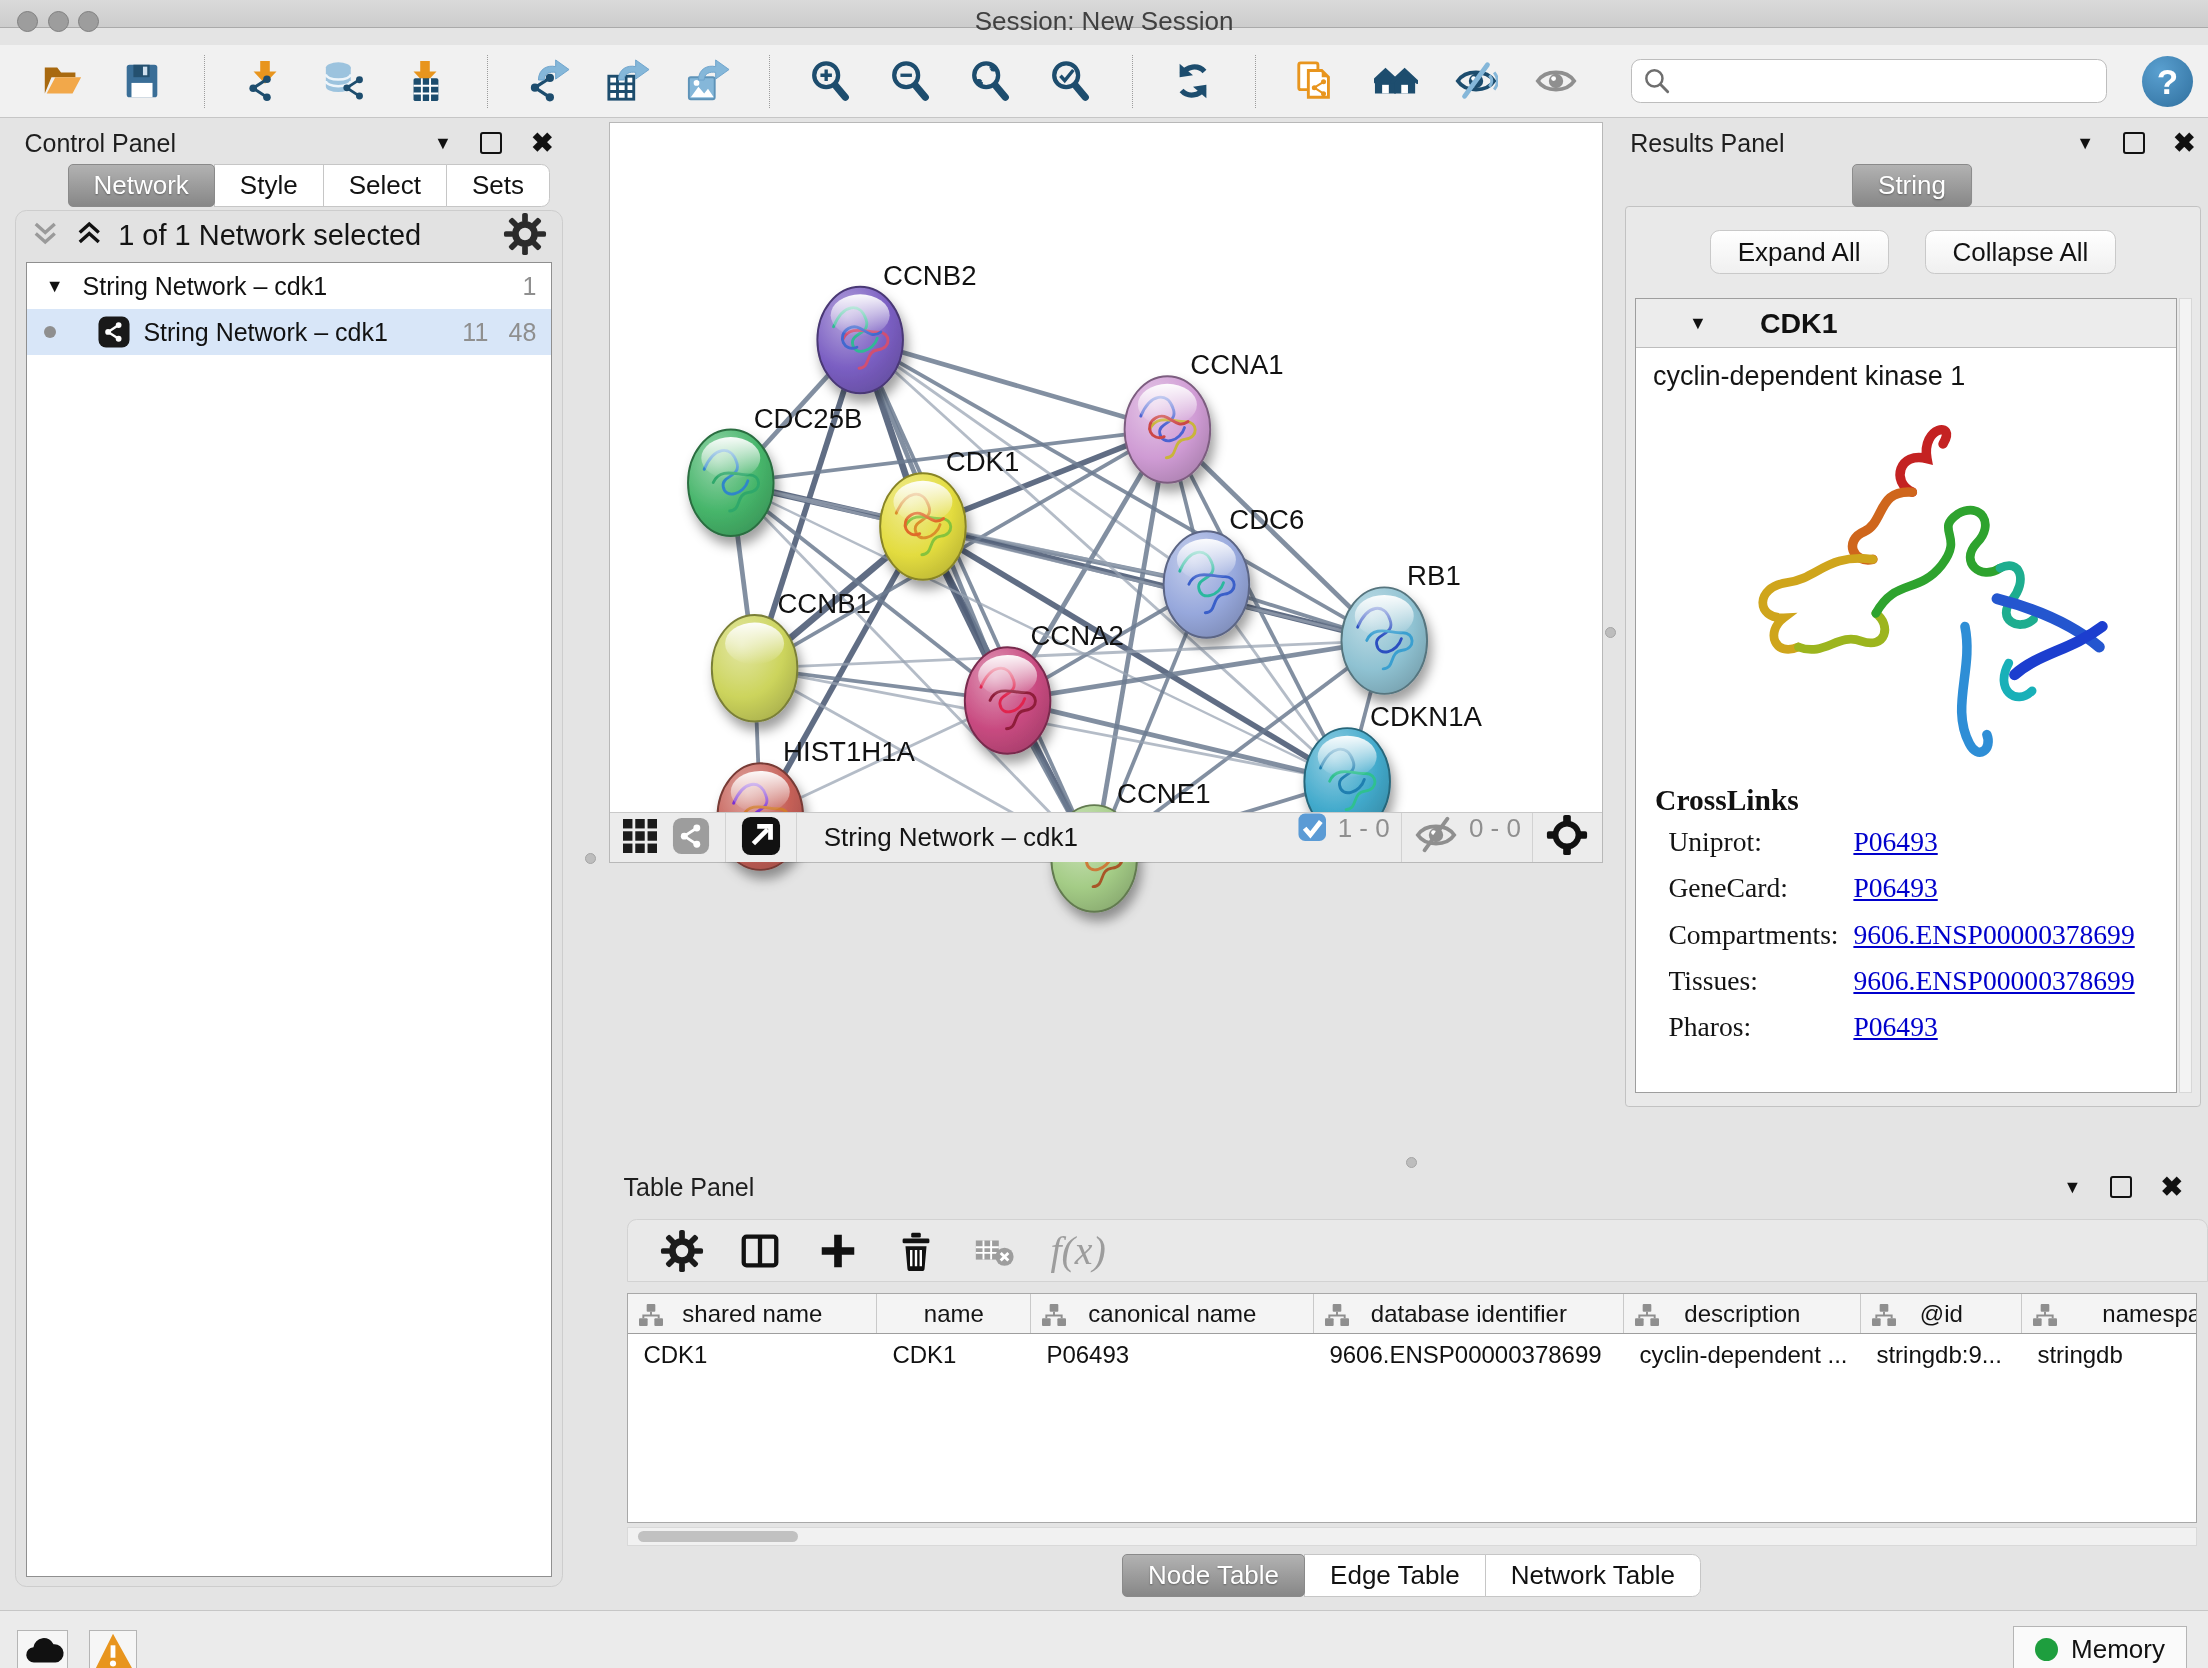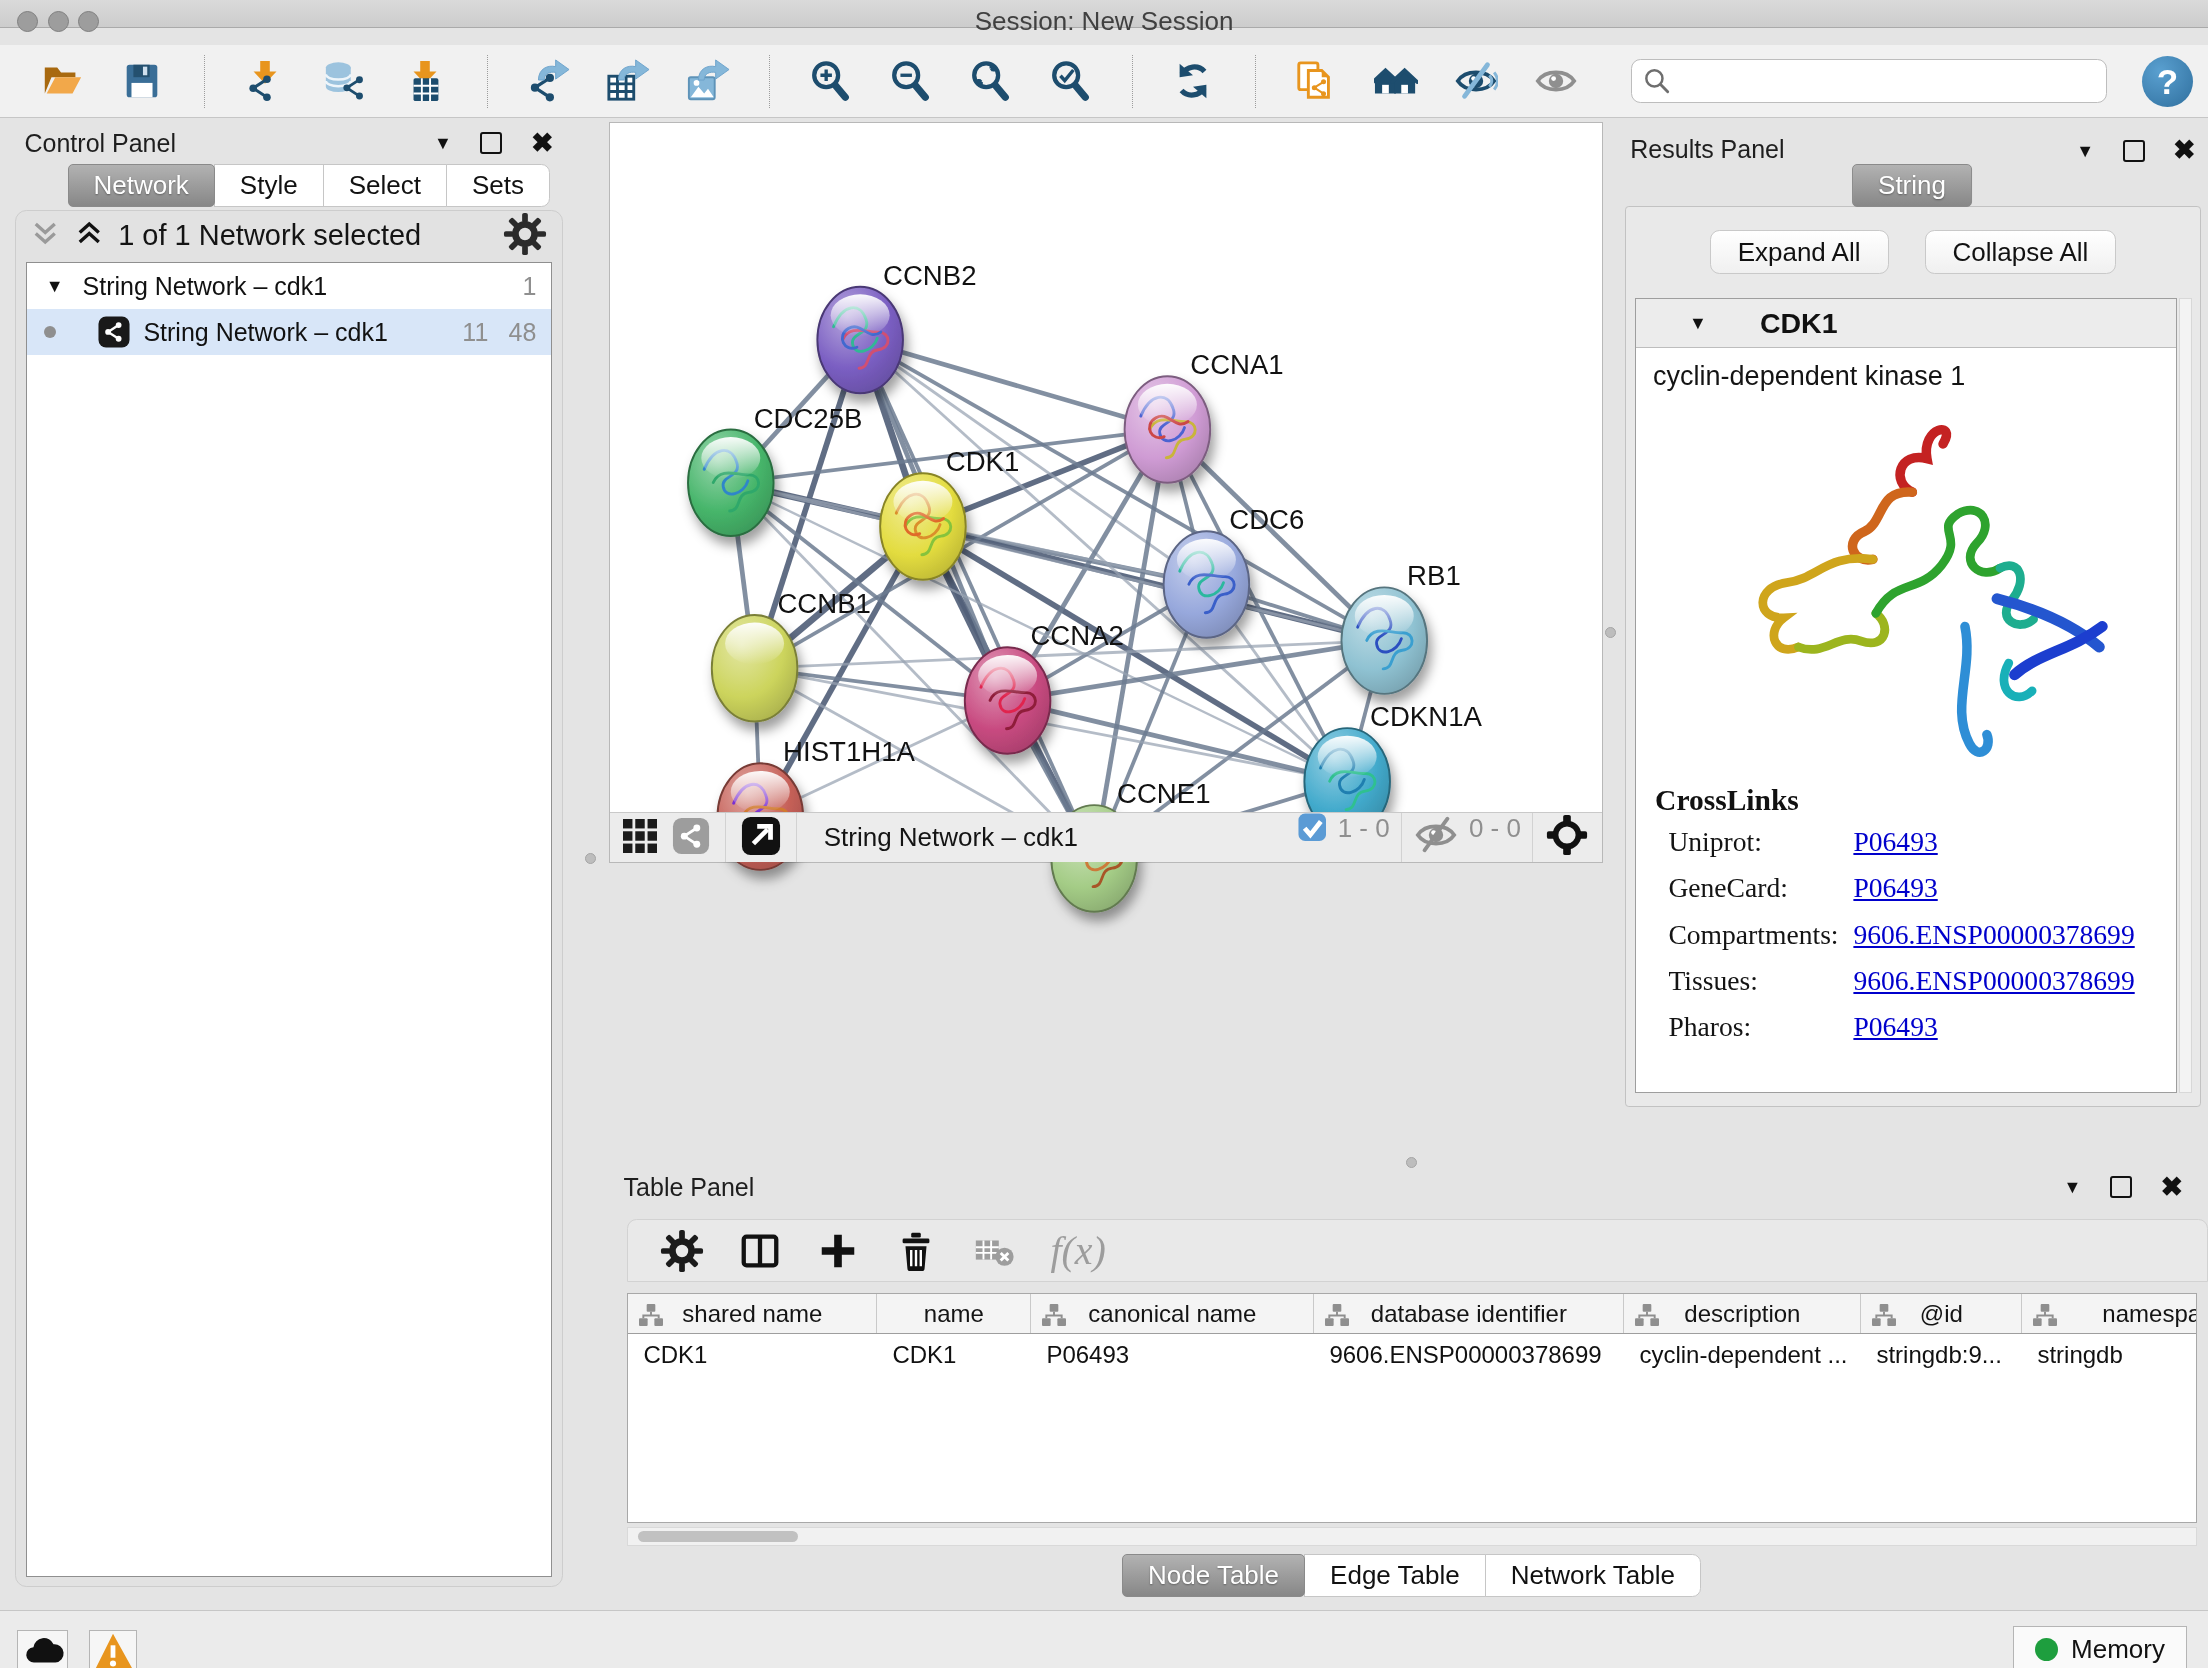--- a/index.html
+++ b/index.html
@@ -40,21 +40,21 @@
   .tree-row.sel{background:#d8e6f8}
   
   .network-view{position:absolute;left:609px;top:122px;width:994px;height:741px;background:#fff;border:1px solid #b8b8b8;box-sizing:border-box}
   .net-bar{position:absolute;left:0;bottom:0;width:100%;height:50px;background:#ececec;border-top:1px solid #c9c9c9;display:flex;align-items:center;padding:0 13.3px;box-sizing:border-box;gap:15px}
   .net-bar .vsep{width:0;height:49px;border-left:1px solid #d2d2d2}
   .net-title{font-size:26px;color:#141414;margin-left:11.4px;white-space:nowrap}
   .net-right{margin-left:auto;display:flex;align-items:flex-start;gap:11.4px}
   .ncnt{font-size:26px;color:#8f8f8f;white-space:nowrap}
   
   .results-panel{position:absolute;left:1617px;top:122px;width:592px;height:1037px}
-  .rp-head{height:42px;display:flex;align-items:flex-end;justify-content:space-between;padding:0 13.3px}
+  .rp-head{height:42px;display:flex;align-items:center;justify-content:space-between;padding:0 13.3px}
   .rp-tab{position:absolute;left:50%;transform:translateX(-50%);top:42px;z-index:3}
   .rp-box{position:absolute;left:7.6px;right:7.6px;top:84px;bottom:52px;background:#e9e9e9;border:1.9px solid #c2c2c2;border-radius:3.8px;box-sizing:border-box}
   .rp-btns{display:flex;justify-content:center;gap:36px;margin-top:23px}
   .btn{background:linear-gradient(#ffffff,#f0f0f0);border:1.9px solid #c9c9c9;border-radius:9.5px;font-size:26px;padding:5.7px 27px;color:#111;white-space:nowrap}
   .rp-card{position:absolute;left:9.5px;right:23px;top:91px;bottom:13.3px;border:1.9px solid #9e9e9e;background:#fff;box-sizing:border-box;overflow:hidden}
   .rp-card-head{height:48px;background:#ececec;border-bottom:1px solid #bdbdbd;display:flex;align-items:center;padding-left:53px;gap:53px}
   .rp-gene{font-size:28.5px;font-weight:bold;color:#111}
   .rp-desc{font-size:27px;color:#141414;padding:13.3px 0 0 17px}
   .protein{display:block;margin:7.6px auto 0}
   .xl{margin:3.8px 17px 0 19px;font-family:"Liberation Serif",serif}

